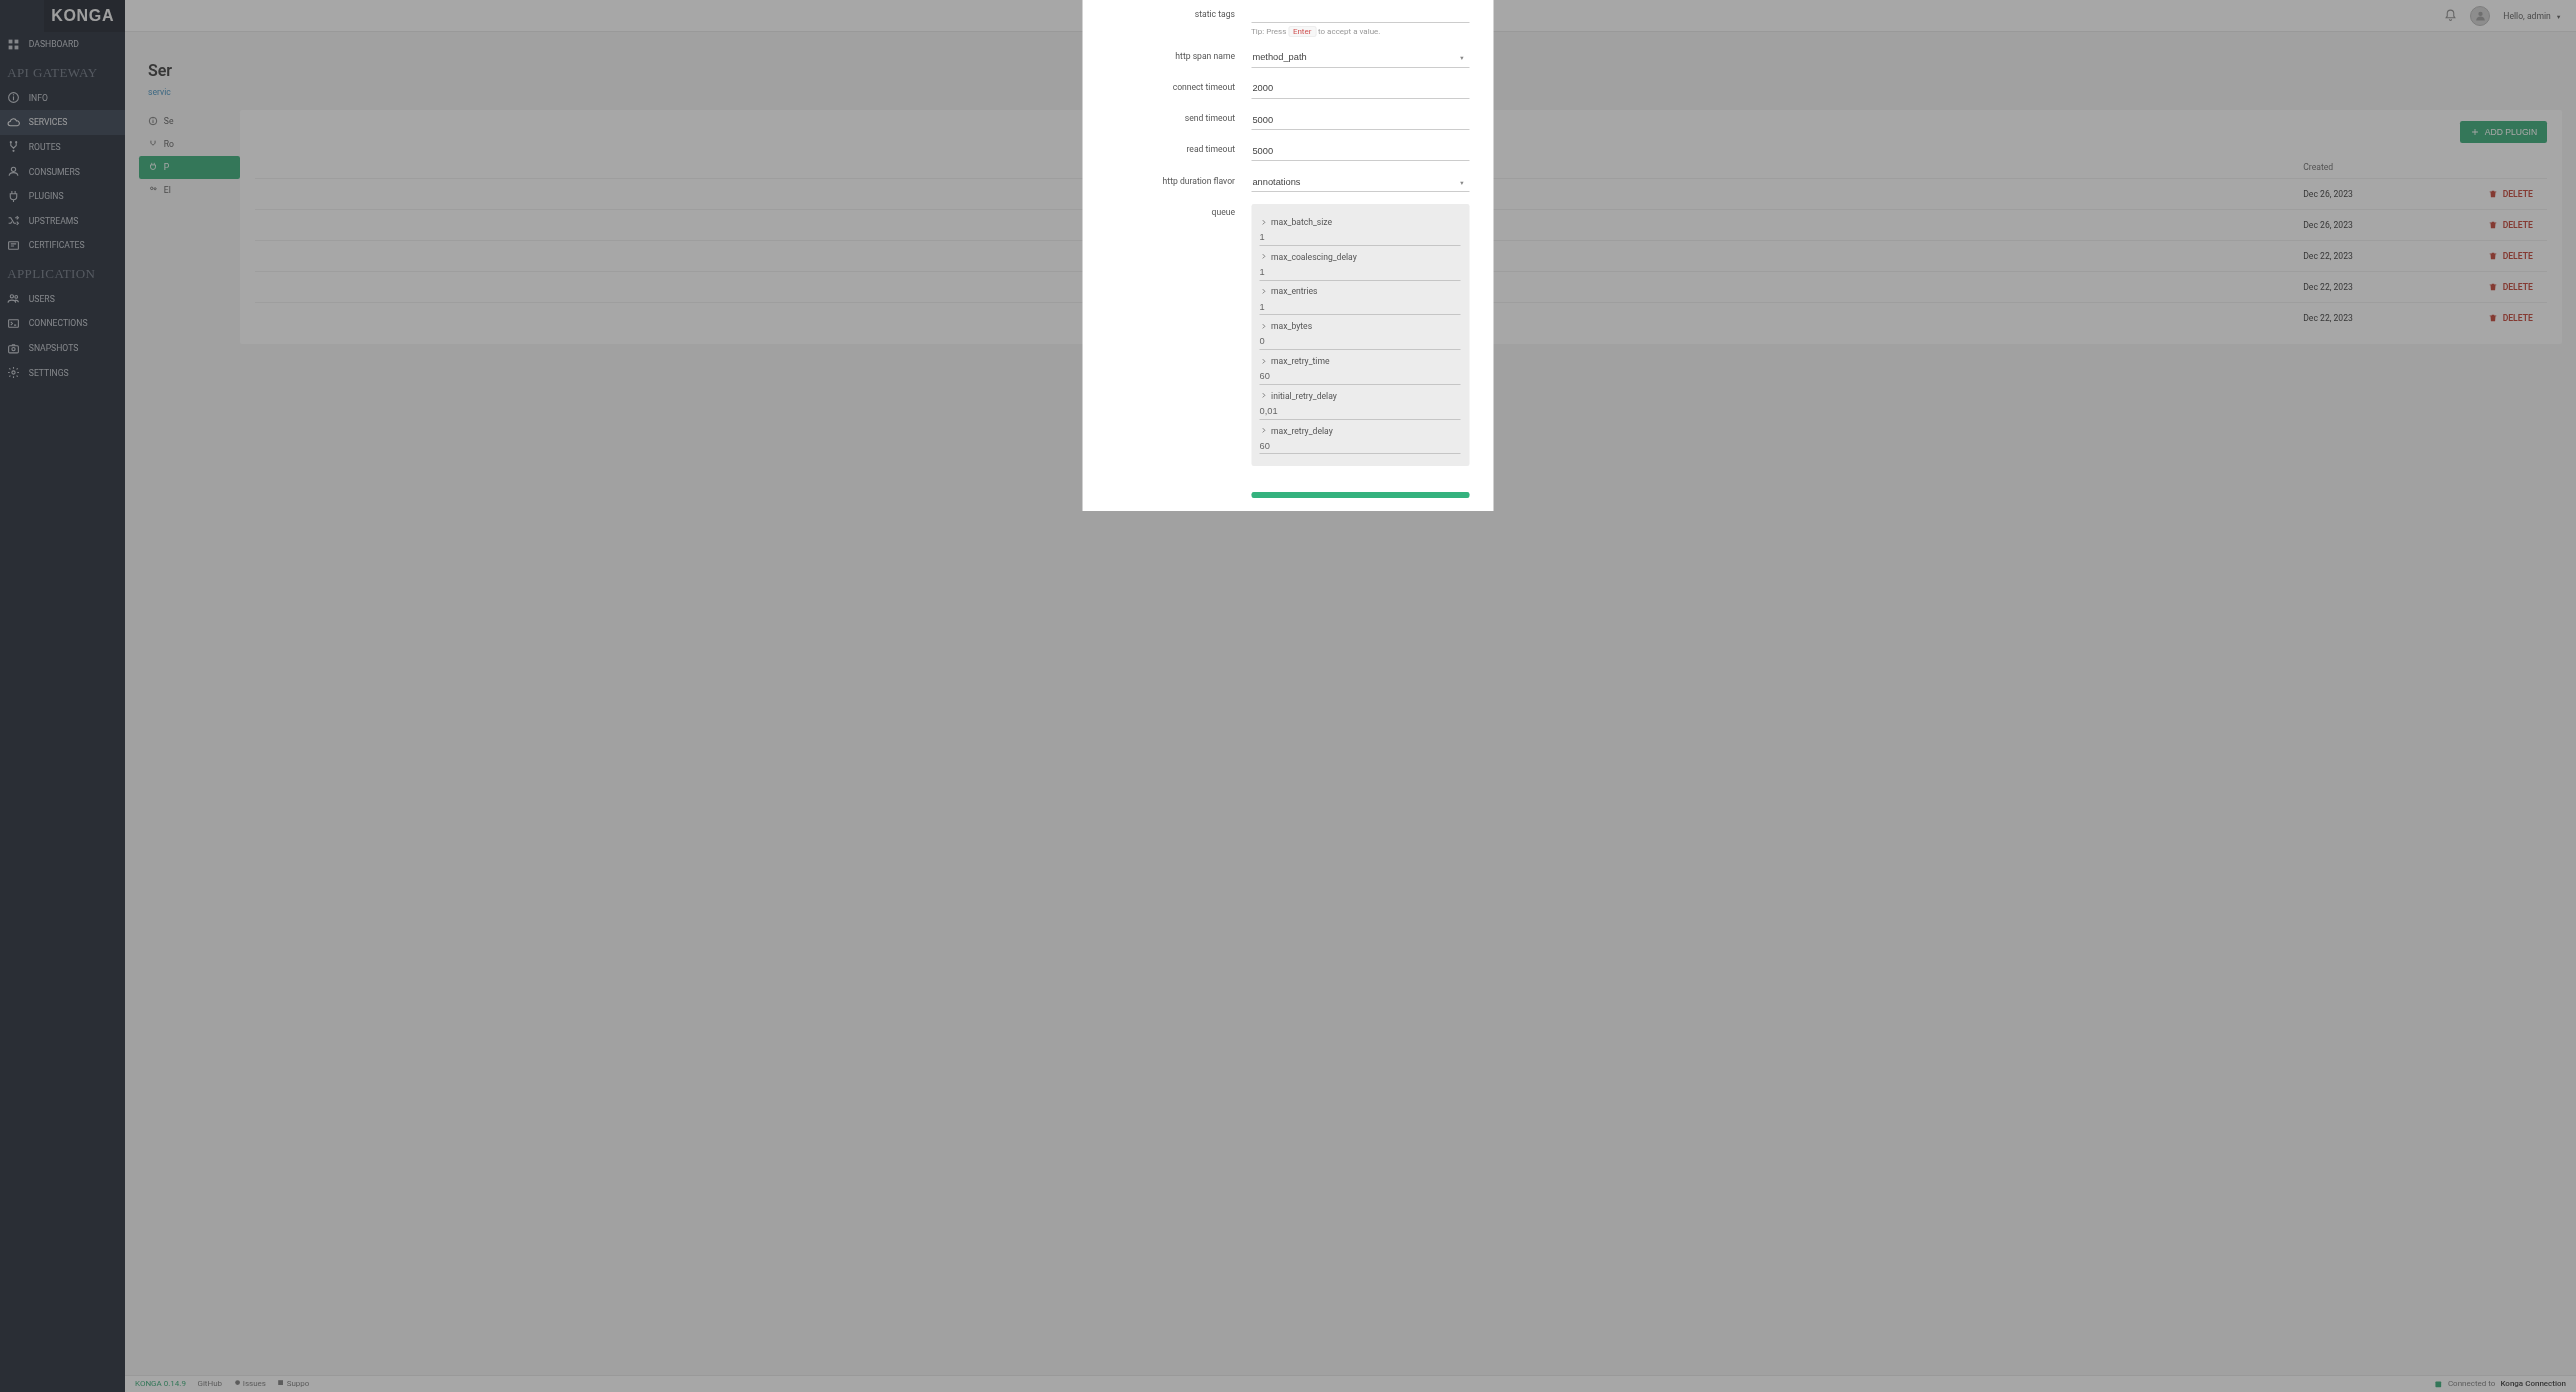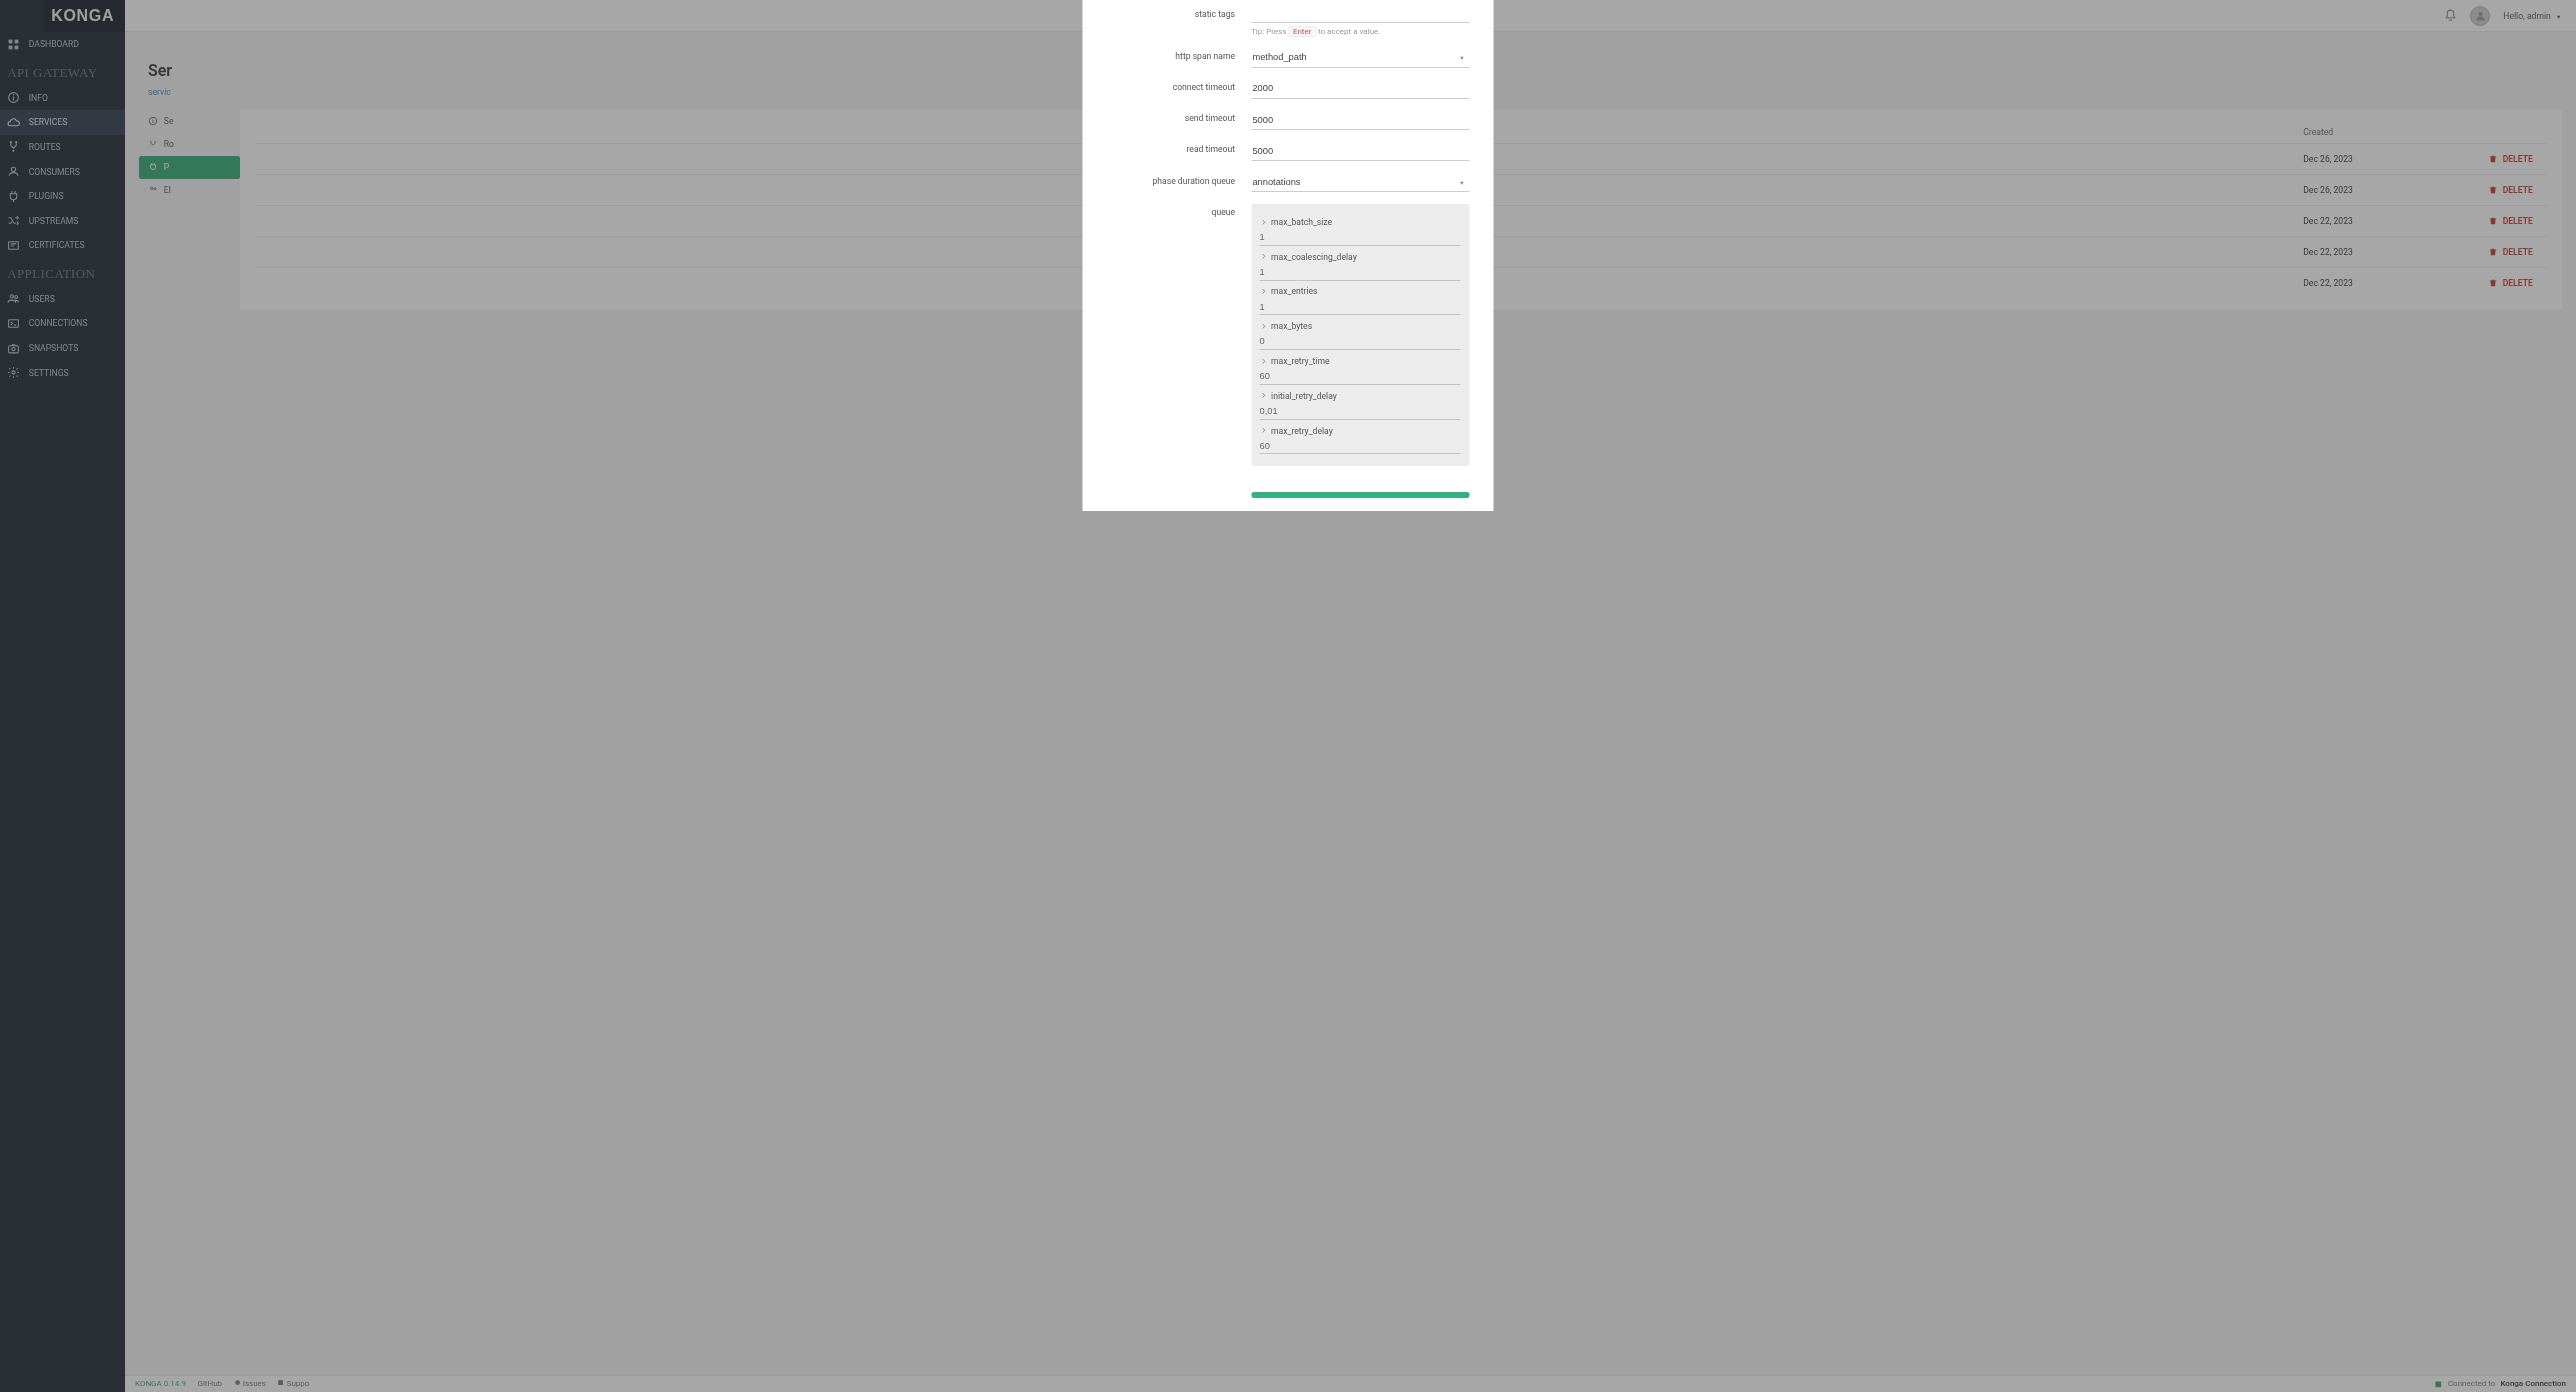--- a/index.html
+++ b/index.html
@@ -464,20 +464,28 @@
       <div class="side-tab">
         <svg viewBox="0 0 24 24">
             <circle cx="9" cy="8" r="3" fill="none" stroke="currentColor" stroke-width="2"></circle>
             <circle cx="17" cy="9" r="2.5" fill="none" stroke="currentColor" stroke-width="2"></circle>
           </svg>
         <span>El</span>
       </div>
     </div>
 
     <div class="panel">
+      <div class="panel-header">
+        <button class="btn-add">
+          <svg width="10" height="10" viewBox="0 0 24 24" fill="currentColor">
+              <path d="M11 5h2v14h-2zM5 11h14v2H5z"></path>
+            </svg>
+          <span>ADD PLUGIN</span>
+        </button>
+      </div>
       <div class="table">
         <div class="table-head">
           <div class="col-spacer"></div>
           <div class="col-created">Created</div>
           <div class="col-actions"></div>
         </div>
         <div id="table-rows">
             <div class="table-row">
               <div class="col-spacer"></div>
               <div class="col-created">Dec 26, 2023</div>
@@ -600,21 +608,21 @@
 
   <div class="form-row">
     <div class="form-label">read timeout</div>
     <div class="form-control">
       <input class="input-line" value="5000" style="">
     </div>
   </div>
 
 
   <div class="form-row">
-    <div class="form-label">phase duration queue</div>
+    <div class="form-label">http duration flavor</div>
     <div class="form-control select-wrap">
       <select class="select-line">
         <option>annotations</option>
       </select>
     </div>
   </div>
 
   <div class="form-row">
     <div class="form-label">queue</div>
     <div class="form-control">

